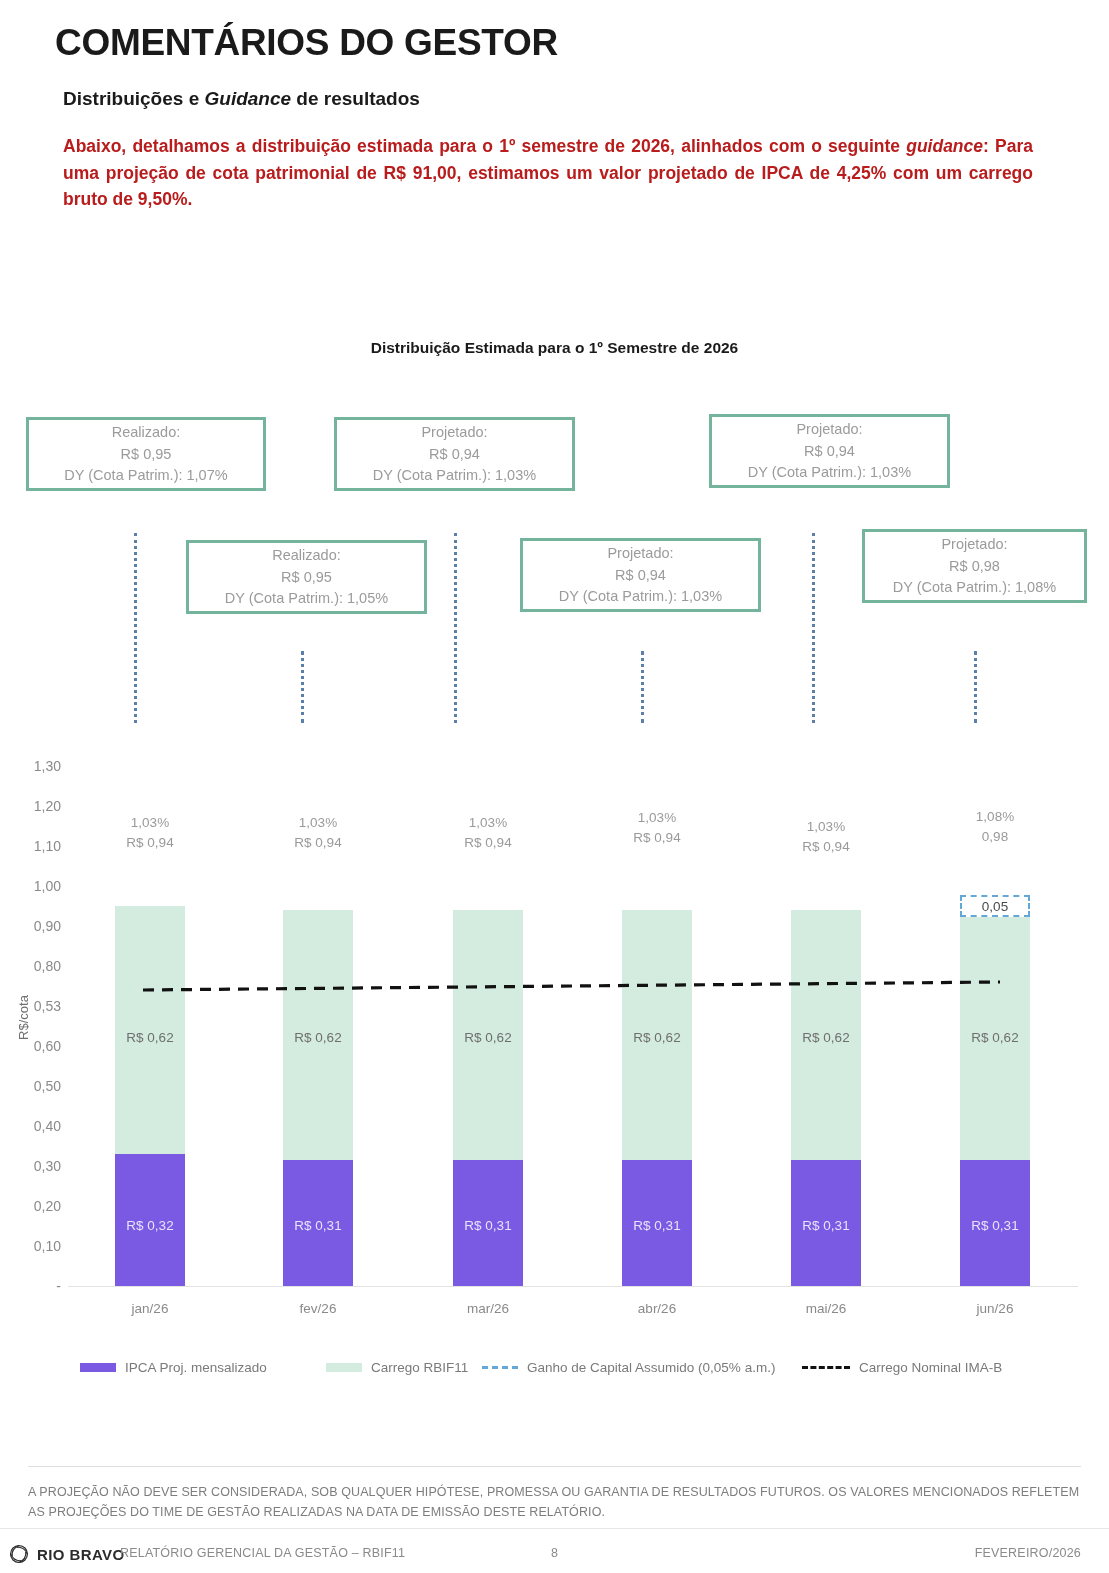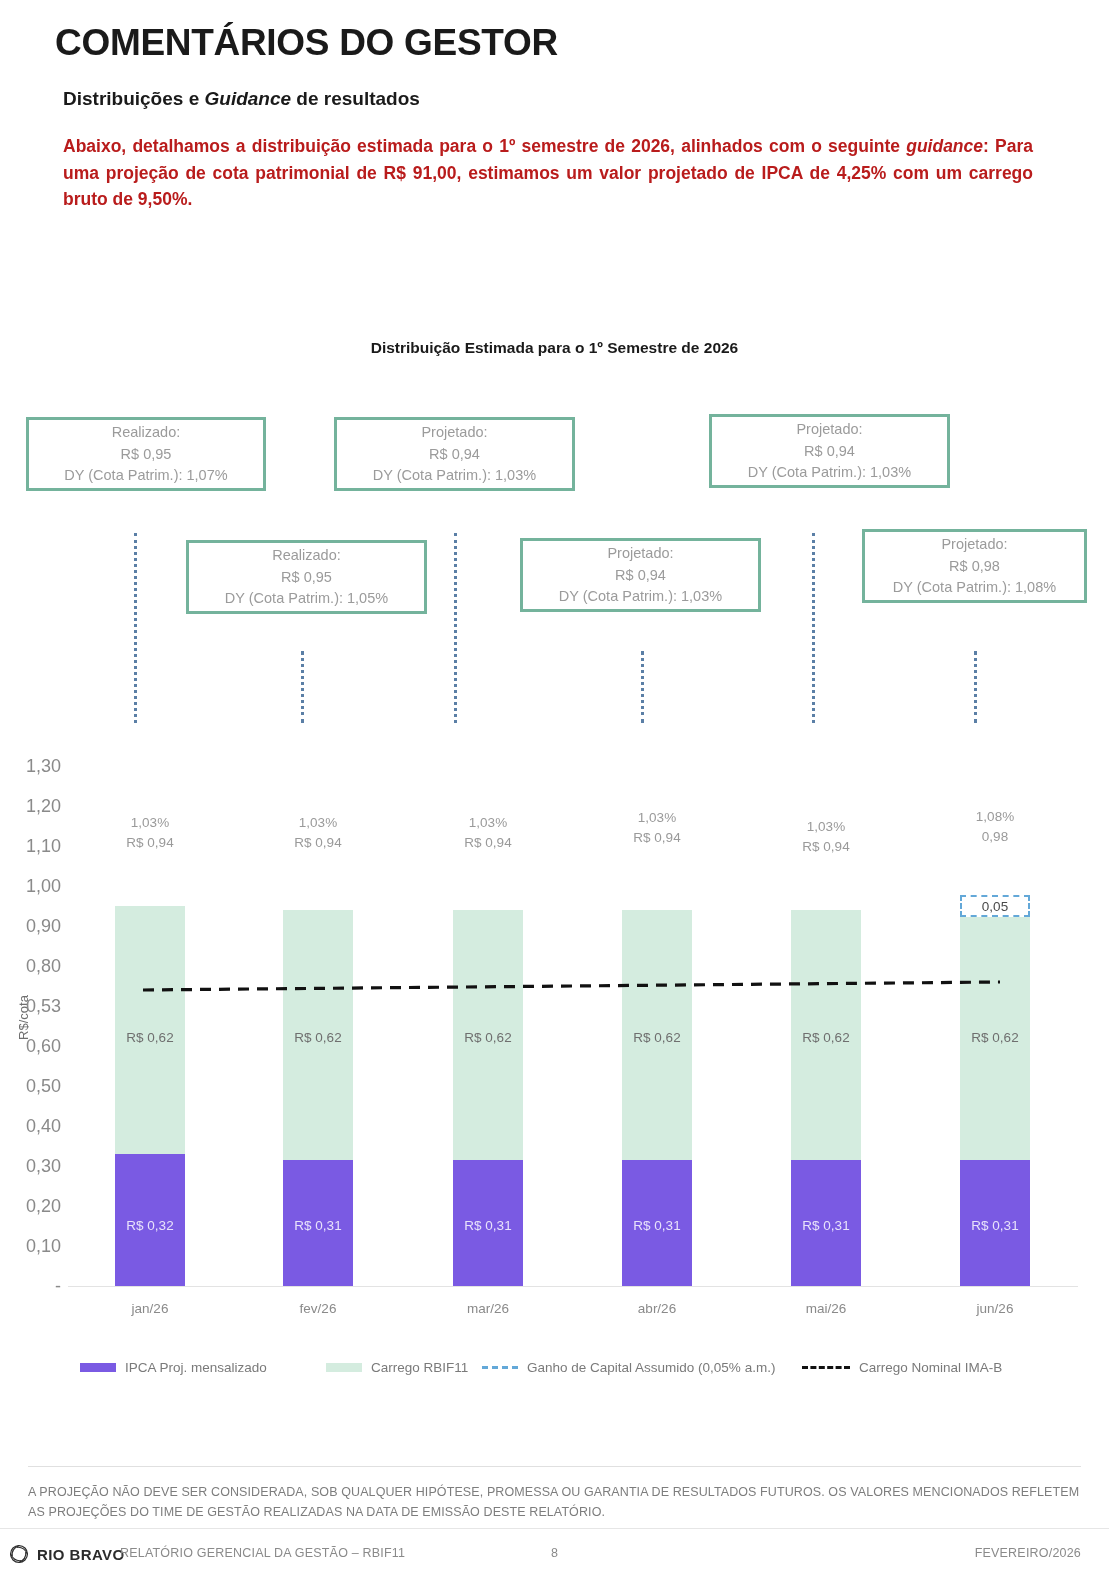--- a/index.html
+++ b/index.html
@@ -98,21 +98,21 @@
     top: 0;
     width: 1109px;
     height: 1573px;
     pointer-events: none;
   }
 
   .ytick {
     position: absolute;
     width: 56px;
     text-align: right;
-    font-size: 18px;
+    font-size: 14px;
     color: #8a8a8a;
     transform: translateY(-50%);
   }
   .yaxis-label {
     position: absolute;
     left: -22px;
     top: 1010px;
     width: 90px;
     text-align: center;
     font-size: 13px;

